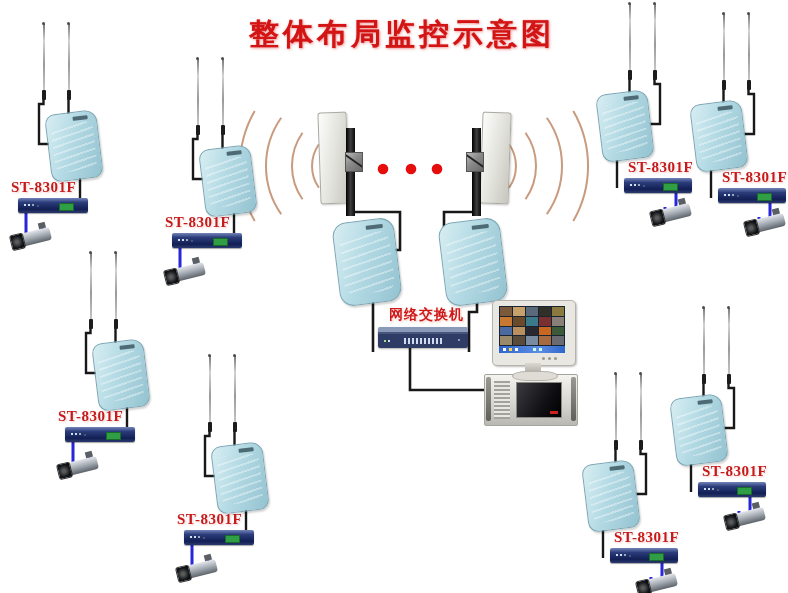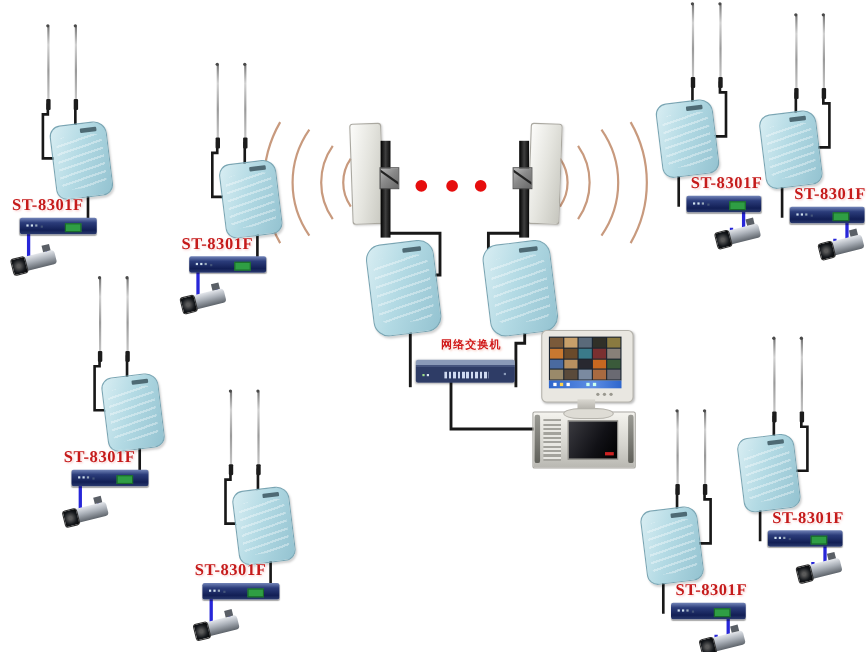--- a/index.html
+++ b/index.html
@@ -74,21 +74,21 @@
     background:#222;transform:rotate(35deg);}
   #bracket-l{left:345px;top:152px}#bracket-r{left:466px;top:152px}
   .bigpanel{position:absolute;width:60px;height:82px;border-radius:14px;z-index:2;
     background:linear-gradient(112deg,#d9eef3 0%,#b3dae4 45%,#93c2d0 100%);
     border:1px solid #7aa6b4;transform:rotate(-7deg);box-shadow:1px 2px 2px rgba(0,0,0,.18);}
   .bigpanel::before{content:"";position:absolute;top:5px;right:10px;width:17px;height:4px;
     background:#4e6a74;border-radius:1px;}
   .bigpanel::after{content:"";position:absolute;left:5px;right:5px;top:12px;bottom:10px;border-radius:10px;
     background:repeating-linear-gradient(168deg,rgba(255,255,255,.35) 0 2px,transparent 2px 8px);}
   #bigpanel-l{left:336px;top:220px}#bigpanel-r{left:442px;top:220px}
-  .swlabel{position:absolute;left:401px;top:306px;z-index:3;font-size:10px;font-weight:bold;
+  .swlabel{position:absolute;left:389px;top:306px;z-index:3;font-size:14px;font-weight:bold;
     color:#d01818;letter-spacing:1px;text-shadow:0 0 2px #fff,0 0 4px #fff,1px 1px 2px #f0b0a0;}
   .netswitch{position:absolute;left:378px;top:327px;width:90px;height:21px;z-index:3;border-radius:2px;
     background:linear-gradient(180deg,#8a9ab8 0 5px,#46557e 5px 7px,#2e3c66 7px 100%);
     box-shadow:0 1px 2px rgba(0,0,0,.3);}
   .netswitch::before{content:"";position:absolute;left:26px;bottom:4px;width:40px;height:6px;
     background:repeating-linear-gradient(90deg,#cfdaf0 0 2.4px,#2e3c66 2.4px 4px);}
   .netswitch::after{content:"";position:absolute;left:6px;bottom:6px;width:2px;height:2px;background:#9fe08a;
     box-shadow:4px 0 #d8e0f0,74px -1px #8a9ab8;}
   
   .monitor{position:absolute;left:492px;top:300px;width:88px;height:80px;z-index:3;}
@@ -117,20 +117,21 @@
     background:repeating-linear-gradient(180deg,#a3a29c 0 2px,#e8e7e2 2px 4px);}
   .swin{position:absolute;left:31px;top:7px;width:44px;height:34px;border:1px solid #8a8984;
     background:linear-gradient(120deg,#3a3a40 0,#111116 60%,#000 100%);}
   .swin::after{content:"";position:absolute;right:3px;bottom:3px;width:8px;height:3px;background:#c22;}
 </style>
 </head>
 <body>
 
 <div class="stage">
 
+  <div class="title">整体布局监控示意图</div>
 
   <svg class="overlay" width="788" height="593" viewBox="0 0 788 593">
     <g>
       <path class="wave" d="M318.9 187.8 A38 38 0 0 1 318.9 144.2"></path>
       <path class="wave" d="M302.5 199.3 A58 58 0 0 1 302.5 132.7"></path>
       <path class="wave" d="M281.2 214.2 A84 84 0 0 1 281.2 117.8"></path>
       <path class="wave" d="M254.7 221 A110 110 0 0 1 254.7 111"></path>
     </g>
     <g>
       <path class="wave" d="M509.1 144.2 A38 38 0 0 1 509.1 187.8"></path>

